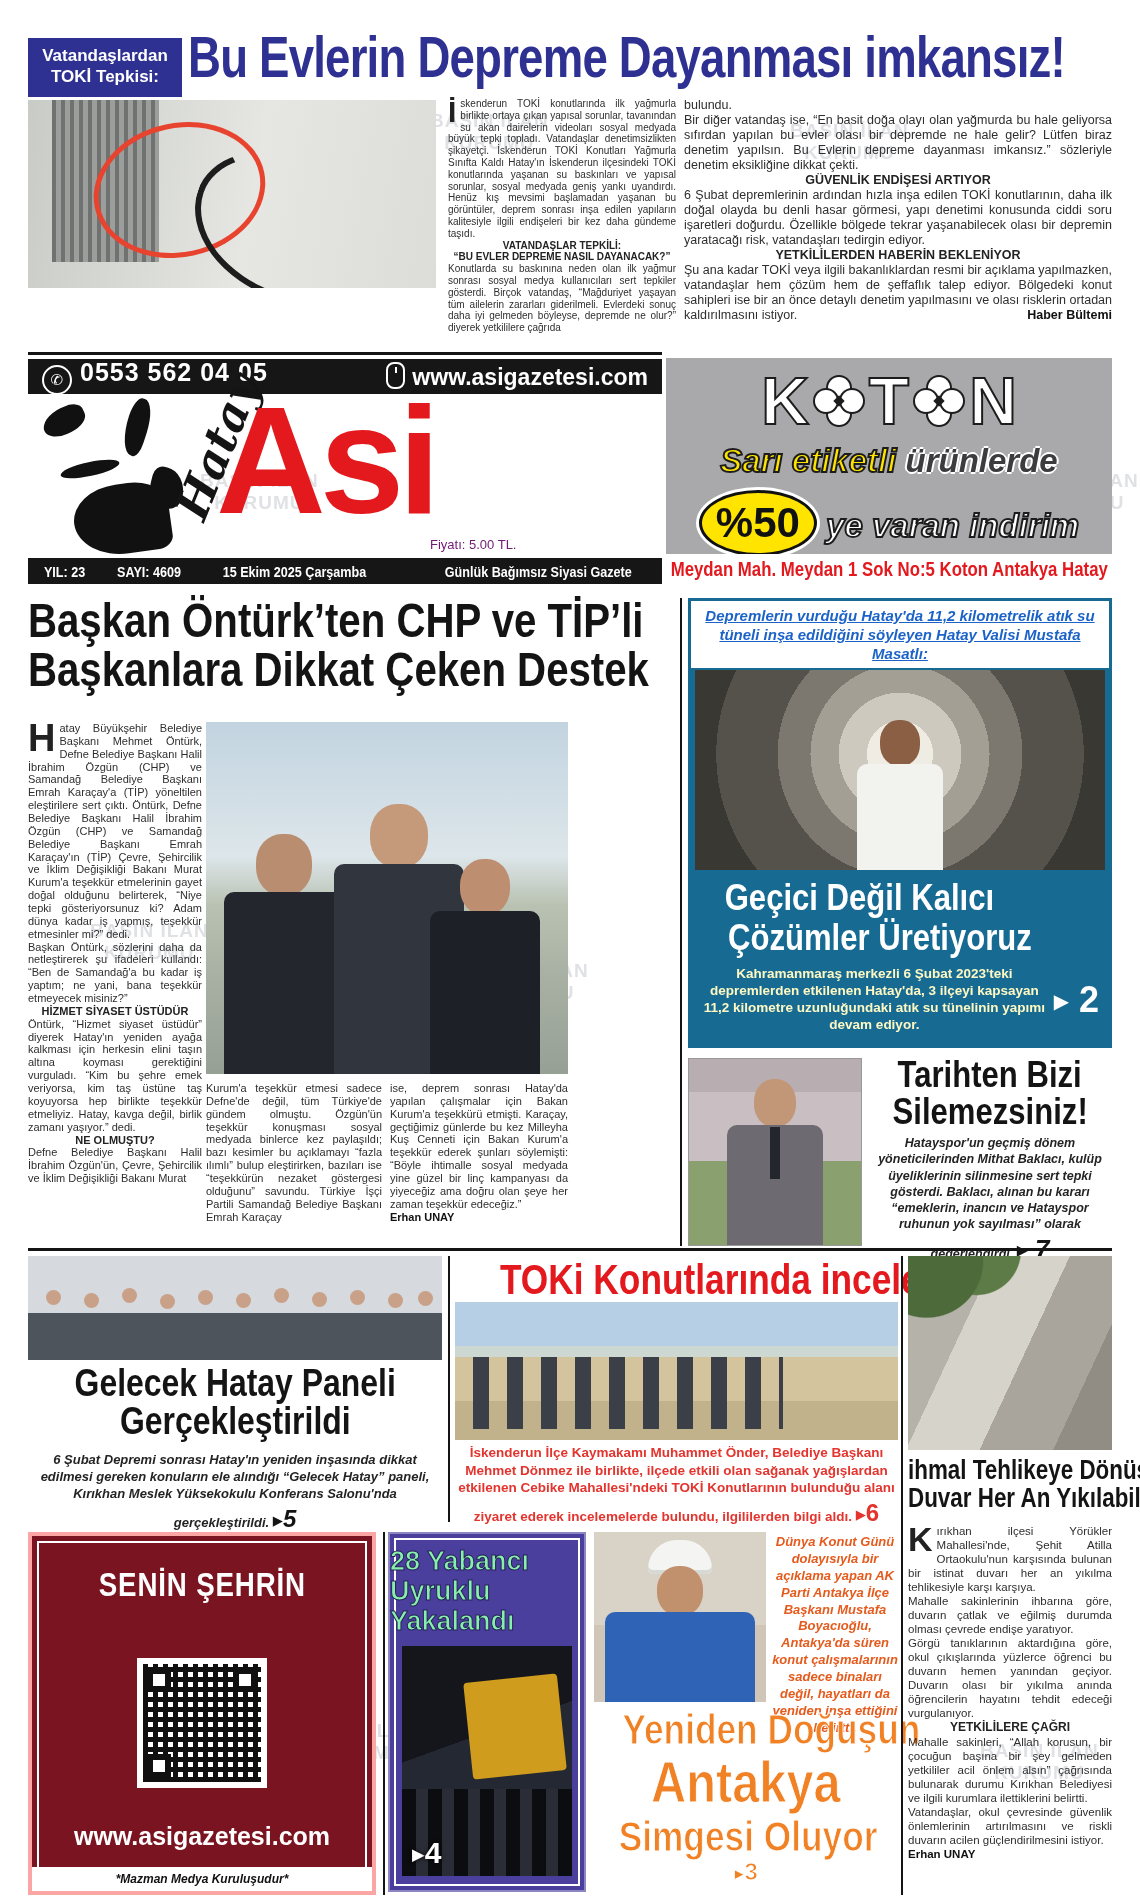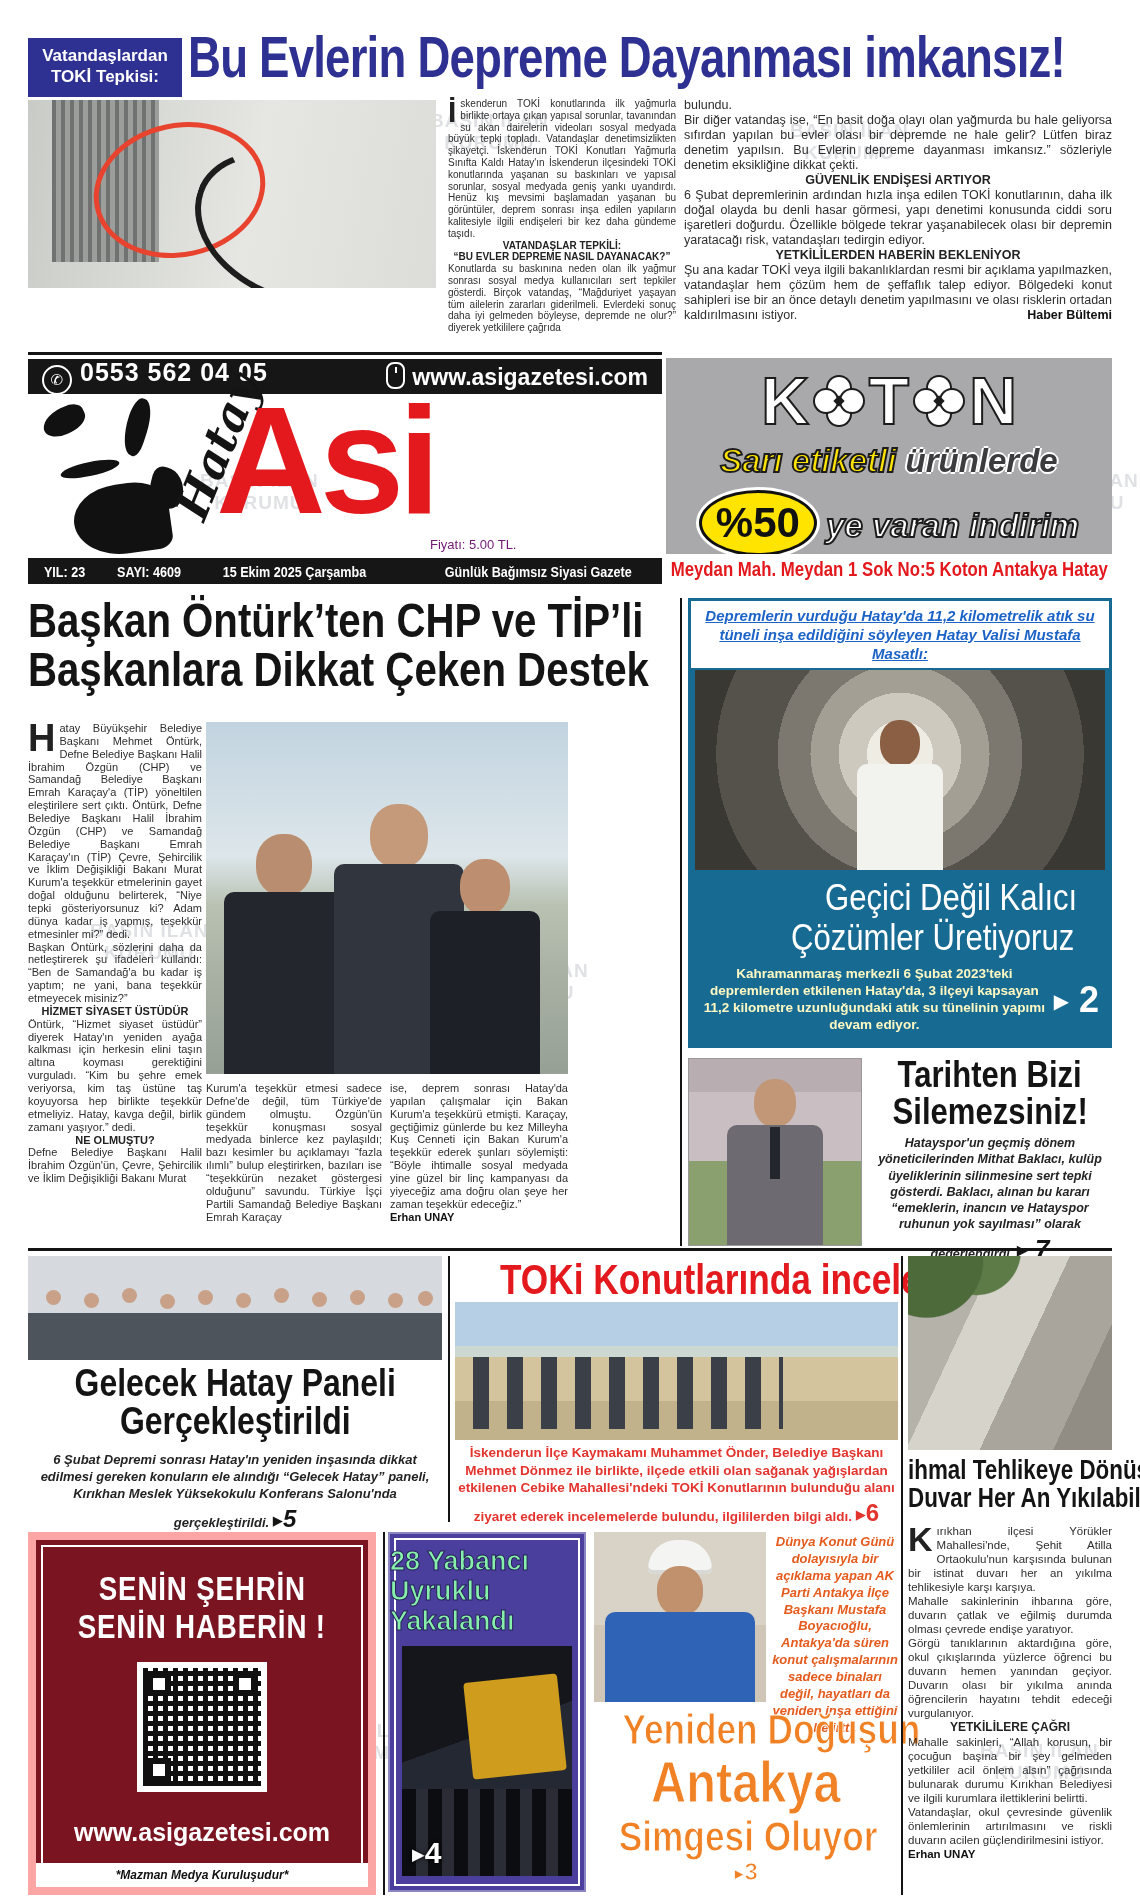--- a/index.html
+++ b/index.html
@@ -65,31 +65,31 @@
   .flower i:nth-child(4){right:0;top:13px;}
   .flower::after{content:"";position:absolute;left:20px;top:20px;width:8px;height:8px;background:#1c1c1c;transform:rotate(45deg);}
   .yellow-it{color:#ffe400;font-style:italic;font-weight:800;-webkit-text-stroke:2px #1c1c1c;}
   .dark-it{color:#3c3c3e;font-style:italic;font-weight:800;text-shadow:-2px 0 #fff,2px 0 #fff,0 -2px #fff,0 2px #fff;}
   .white-it{color:#fff;font-style:italic;font-weight:800;-webkit-text-stroke:2px #1c1c1c;}
   .pct{display:inline-block;background:#ffe400;border:3px solid #111;border-radius:50%;box-shadow:0 0 0 3px #fff;padding:6px 14px;color:#111;font-weight:900;font-size:42px;font-style:normal;}
   .koton-addr{position:absolute;left:0;right:0;bottom:0;height:30px;background:#fff;display:flex;align-items:center;justify-content:center;color:#e3191e;font-weight:800;font-size:20px;}
   
   .tunnelbox{border:3px solid #176a92;background:#176a92;box-sizing:border-box;}
   .kicker-blue{background:#fff;color:#1c63c8;font-style:italic;font-weight:bold;font-size:15px;text-align:center;text-decoration:underline;padding:6px 8px 5px;line-height:1.25;}
-  .teal-head{color:#fff;font-weight:400;font-size:37px;text-align:right;line-height:1.08;}
+  .teal-head{color:#fff;font-weight:700;font-size:37px;text-align:left;line-height:1.08;}
   .teal-sum{color:#fef9c3;font-weight:bold;font-size:13.5px;text-align:center;line-height:1.25;}
   .bigpage{font-weight:900;font-size:36px;color:#fff;}
   .arr{font-size:.55em;vertical-align:.18em;}
   
   .blackhead{color:#141414;font-weight:800;line-height:1.0;text-align:center;}
   .itsum{font-style:italic;font-weight:bold;color:#242424;text-align:center;line-height:1.3;}
   .redhead{color:#e3191e;font-weight:800;}
   .redcap{color:#e3342e;font-weight:bold;text-align:center;font-size:13.5px;line-height:1.3;}
   
-  .promo{background:#7a1420;border:8px solid #fca5a5;box-sizing:border-box;}
+  .promo{background:#7a1420;border:4px solid #fca5a5;box-sizing:border-box;}
   .promo .inner{position:absolute;left:5px;top:5px;right:5px;bottom:5px;border:2px solid #fff;}
   .promo-line{color:#fff;font-weight:800;font-size:33px;text-align:center;letter-spacing:1px;}
   .qr{position:absolute;background:repeating-linear-gradient(0deg,#101010 0 5px,transparent 5px 10px),repeating-linear-gradient(90deg,#101010 0 5px,#fff 5px 10px);border:6px solid #fff;}
   .qr .eye{position:absolute;width:24px;height:24px;background:#fff;border:6px solid #101010;box-sizing:border-box;}
   .promo-site{color:#fff;font-weight:800;font-size:25px;text-align:center;}
   .promo-foot{position:absolute;left:0;right:0;bottom:0;height:24px;background:#fff;color:#111;font-style:italic;font-weight:bold;font-size:12px;display:flex;align-items:center;justify-content:center;}
   
   .purple{background:#4b3f9e;border:2px solid #8c86c2;box-sizing:border-box;}
   .purple .inner{position:absolute;left:4px;top:4px;right:4px;bottom:4px;border:2px solid #fff;}
   .purple-head{color:#86efac;font-weight:800;font-size:27px;line-height:1.12;text-align:left;-webkit-text-stroke:1px #241f55;}
@@ -290,21 +290,20 @@
     <div><span class="cond" style="font-size:38px;">Gerçekleştirildi</span></div>
   </div>
   <div class="abs itsum" style="left:28px;top:1452px;width:414px;font-size:13px;">
     <span>6 Şubat Depremi sonrası Hatay'ın yeniden inşasında dikkat edilmesi gereken konuların ele alındığı “Gelecek Hatay” paneli, Kırıkhan Meslek Yüksekokulu Konferans Salonu'nda gerçekleştirildi.</span>
     <span class="pageref-dark" style="font-size:24px;"><span class="arr">▶</span><span>5</span></span>
   </div>
 
   <div class="abs promo" style="left:28px;top:1532px;width:348px;height:363px;">
     <div class="inner"></div>
     <div class="promo-line" style="margin-top:30px;"><span class="cond">SENİN ŞEHRİN</span></div>
-    <div class="promo-line"><span class="cond">SENİN HABERİN !</span></div>
     <div class="qr" style="left:50%;top:122px;transform:translateX(-50%);width:118px;height:118px;">
       <div class="eye" style="left:4px;top:4px;"></div>
       <div class="eye" style="right:4px;top:4px;"></div>
       <div class="eye" style="left:4px;bottom:4px;"></div>
     </div>
     <div class="promo-site" style="position:absolute;left:0;right:0;bottom:40px;">www.asigazetesi.com</div>
     <div class="promo-foot">*Mazman Medya Kuruluşudur*</div>
   </div>
 
   <div class="vline" style="left:448px;top:1256px;height:266px;"></div>

